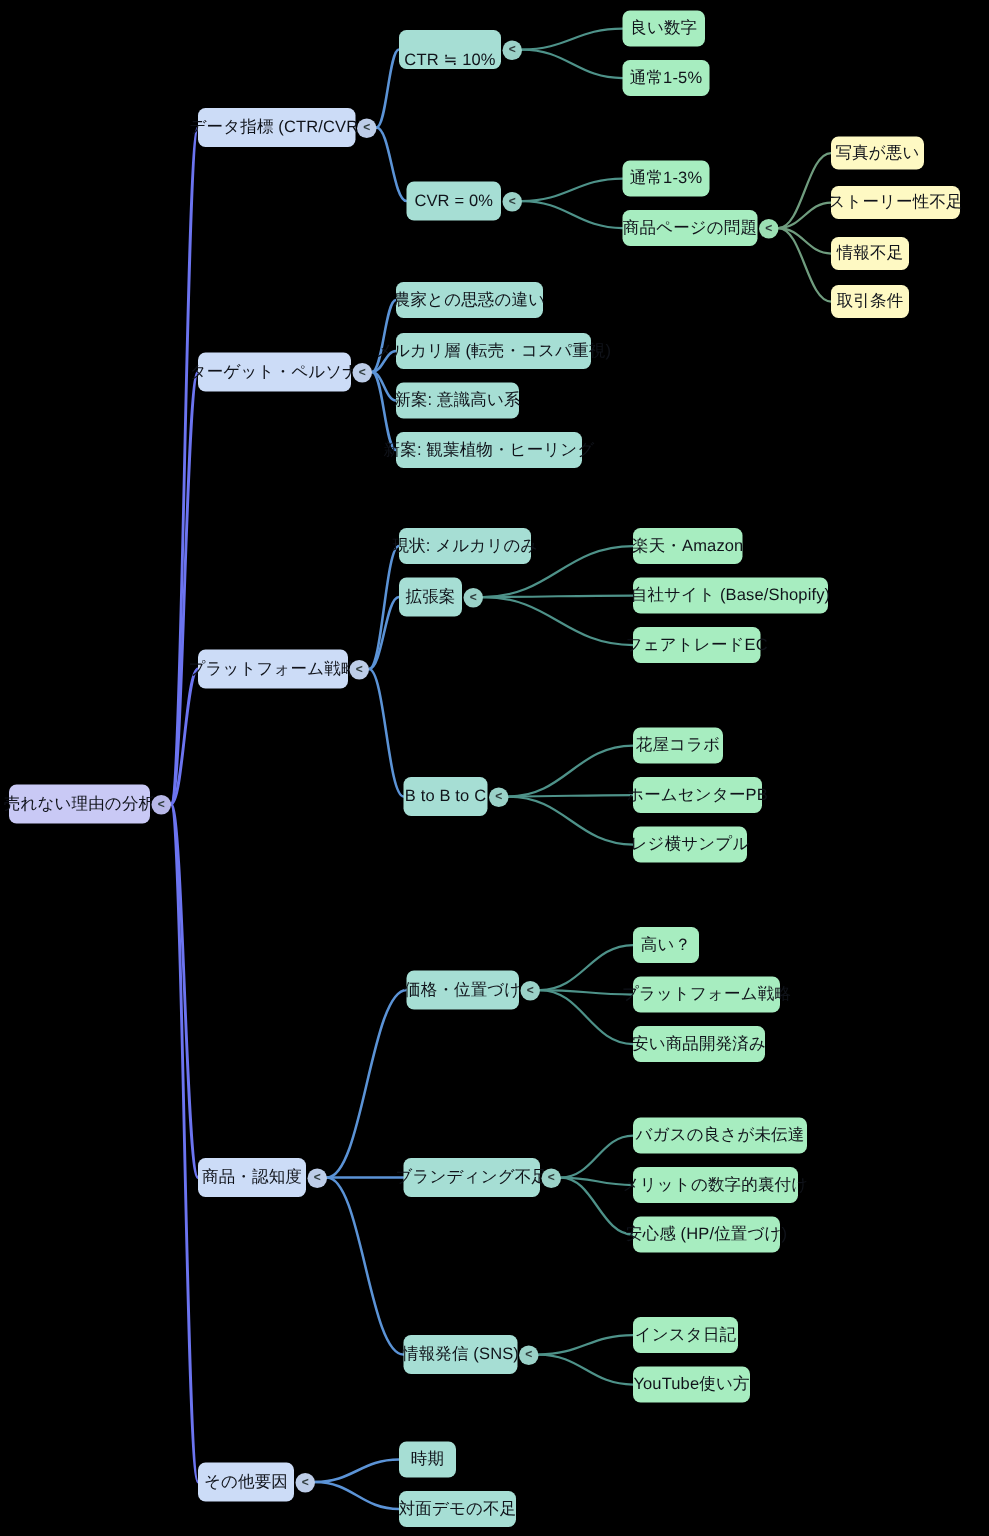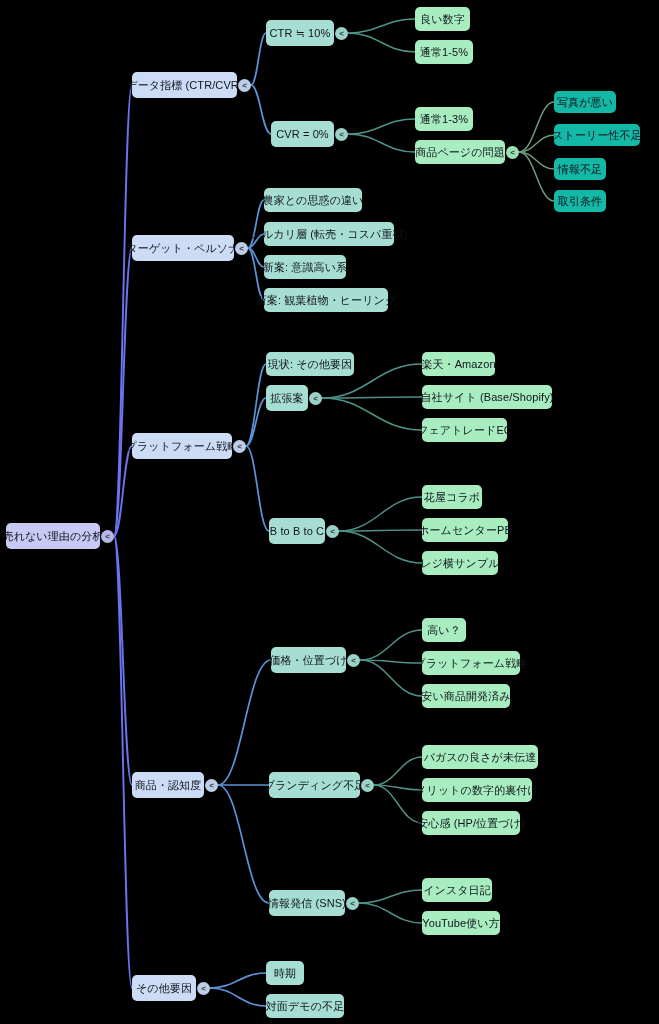--- a/index.html
+++ b/index.html
@@ -14,21 +14,21 @@
     position:absolute;box-sizing:border-box;
     display:flex;align-items:center;justify-content:center;
     border-radius:5px;white-space:nowrap;
     color:#111418;line-height:1;
     letter-spacing:.1px;
   }
   .node.lvl0{background:#c9c9f5;color:#10131a;font-size:11px;}
   .node.lvl1{background:#ccdcf7;color:#10131a;font-size:11px;}
   .node.lvl2{background:#a6ded4;color:#10131a;font-size:11px;}
   .node.lvl3{background:#a7edc0;color:#10131a;font-size:11px;}
-  .node.lvl4{background:#14b8a6;color:#10131a;font-size:11px;align-items:center;}
+  .node.lvl4{background:#fef9c3;color:#10131a;font-size:11px;align-items:center;}
   .toggle{
     position:absolute;width:13px;height:13px;border-radius:50%;
     display:flex;align-items:center;justify-content:center;
     font-size:8px;font-weight:bold;color:#2d3a3a;
     box-sizing:border-box;user-select:none;
   }
   .toggle.t0{background:#b8b8e8;}
   .toggle.t1{background:#bdcde8;}
   .toggle.t2{background:#9bd2c8;}
   .toggle.t3{background:#9ce0b4;}
@@ -87,21 +87,21 @@
       </div>
       <div class="toggle t0" style="left: 101px; top: 529.5px;">
         <span>&lt;</span>
       </div>
       <div class="node lvl1" style="left: 132px; top: 72px; width: 105px; height: 26px;">
         <span>データ指標 (CTR/CVR)</span>
       </div>
       <div class="toggle t1" style="left: 238px; top: 78.5px;">
         <span>&lt;</span>
       </div>
-      <div class="node lvl2" style="left: 266px; top: 20px; width: 68px; height: 26px;">
+      <div class="node lvl2" style="left: 266px; top: 20px; width: 68px; height: 26px; align-items: flex-end;">
         <span>CTR ≒ 10%</span>
       </div>
       <div class="toggle t2" style="left: 335px; top: 26.5px;">
         <span>&lt;</span>
       </div>
       <div class="node lvl3" style="left: 415px; top: 7px; width: 55px; height: 24px;">
         <span>良い数字</span>
       </div>
       <div class="node lvl3" style="left: 415px; top: 40px; width: 58px; height: 24px;">
         <span>通常1-5%</span>
@@ -151,21 +151,21 @@
       <div class="node lvl2" style="left: 264px; top: 288px; width: 124px; height: 24px;">
         <span>新案: 観葉植物・ヒーリング</span>
       </div>
       <div class="node lvl1" style="left: 132px; top: 433px; width: 100px; height: 26px;">
         <span>プラットフォーム戦略</span>
       </div>
       <div class="toggle t1" style="left: 233px; top: 439.5px;">
         <span>&lt;</span>
       </div>
       <div class="node lvl2" style="left: 266px; top: 352px; width: 88px; height: 24px;">
-        <span>現状: その他要因</span>
+        <span>現状: メルカリのみ</span>
       </div>
       <div class="node lvl2" style="left: 266px; top: 385px; width: 42px; height: 26px;">
         <span>拡張案</span>
       </div>
       <div class="toggle t2" style="left: 309px; top: 391.5px;">
         <span>&lt;</span>
       </div>
       <div class="node lvl3" style="left: 422px; top: 352px; width: 73px; height: 24px;">
         <span>楽天・Amazon</span>
       </div>

